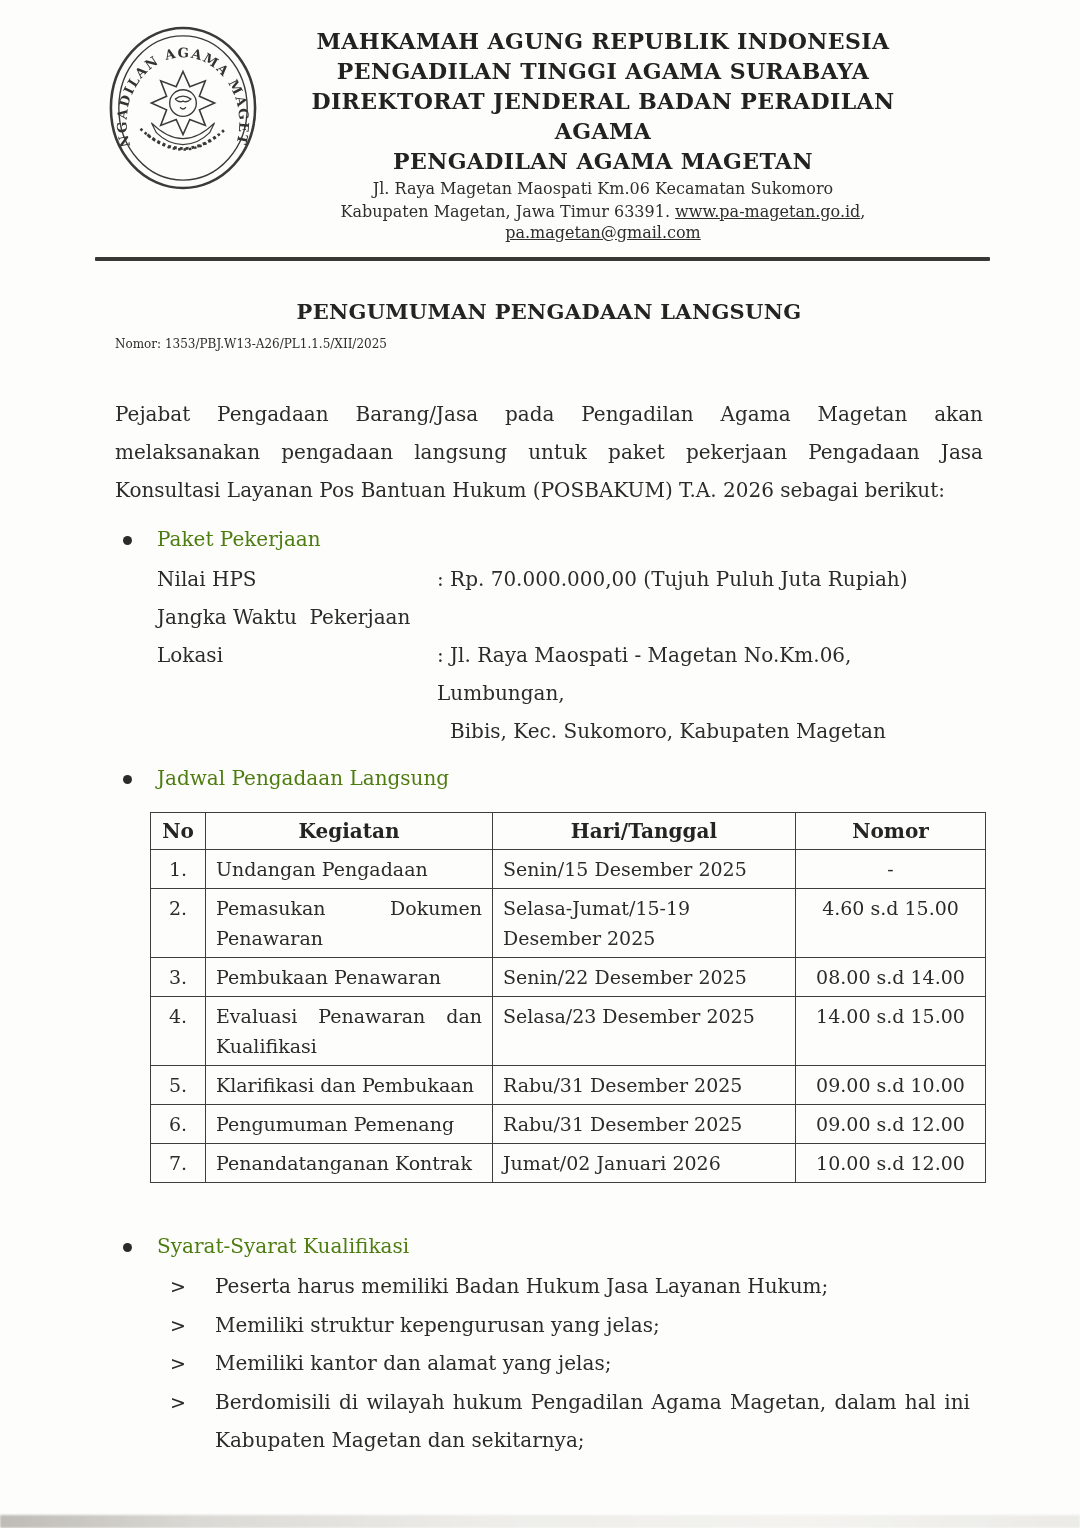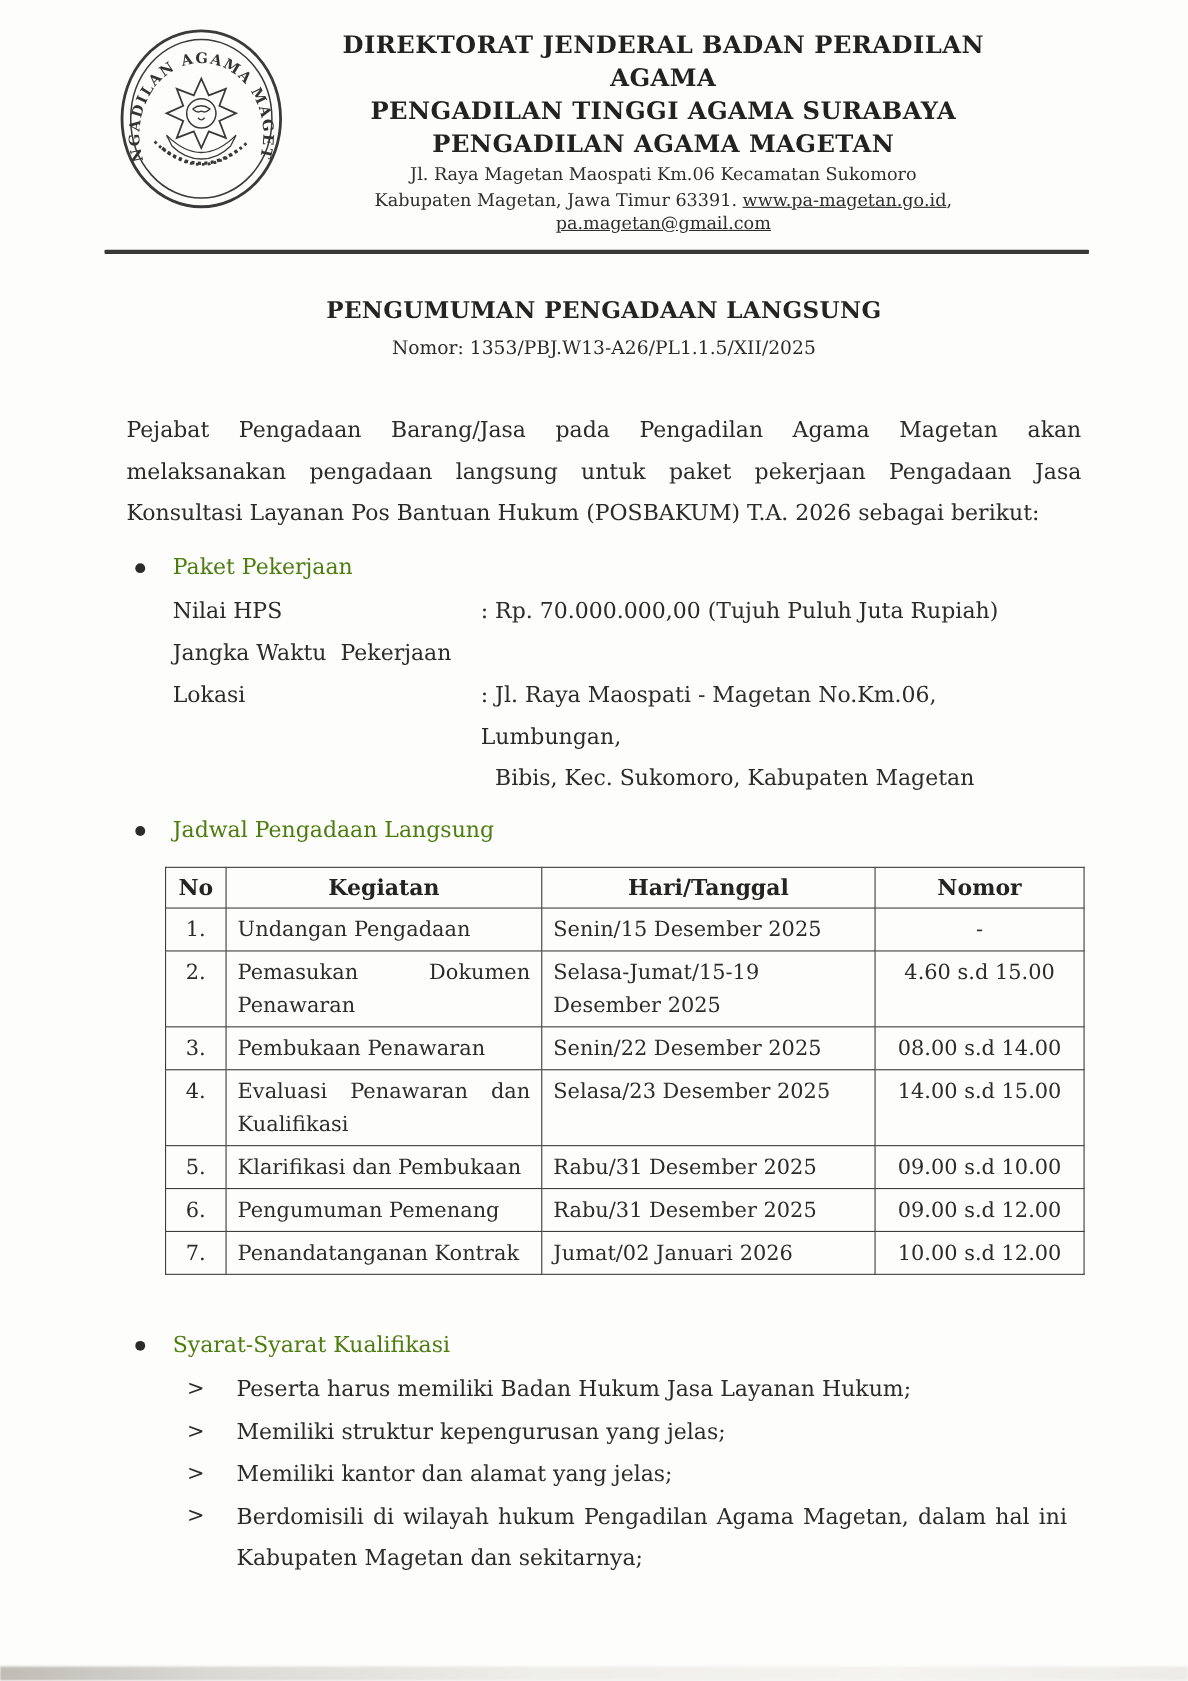--- a/index.html
+++ b/index.html
@@ -12,21 +12,21 @@
   .letterhead{display:flex;align-items:flex-start;padding:24px 140px 0 104px;}
   .seal{flex:0 0 162px;}
   .seal svg{display:block;}
   .lh-text{flex:1;text-align:center;padding-top:2px;}
   .lh-line{font-weight:bold;font-size:22px;line-height:30px;letter-spacing:.4px;color:#222;}
   .lh-addr{font-size:16px;line-height:21px;color:#2e2e2e;margin-top:2px;}
   .link{text-decoration:underline;}
   .rule{height:4px;background:#383838;margin:14px 90px 0 95px;border-radius:1px;}
   
   .doc-title{margin-top:38px;text-align:center;font-weight:bold;font-size:21px;letter-spacing:.3px;color:#242424;}
-  .doc-number{margin-top:13px;text-align:center;font-size:17px;color:#2b2b2b;}
+  .doc-number{margin-top:13px;text-align:left;font-size:12px;color:#2b2b2b;}
   
   .content{padding:0 97px 0 115px;}
   .intro{margin:44px 0 11px 0;font-size:20px;line-height:38px;text-align:justify;}
   .bullet-row{position:relative;margin-top:9px;line-height:38px;}
   .bullet-dot{position:absolute;left:8px;top:16px;width:9px;height:9px;border-radius:50%;background:#2b2b2b;}
   .bullet-label{margin-left:42px;font-weight:normal;font-size:20px;color:#4d7c0f;}
   
   .kv{display:flex;margin-left:42px;font-size:20px;line-height:38px;}
   .kv-label{flex:0 0 280px;}
   .kv-value{flex:1;}
@@ -71,22 +71,23 @@
         </text>
         <polygon points="80,48 86.9,63.4 102.6,57.4 96.6,73.1 112,80 96.6,86.9 102.6,102.6 86.9,96.6 80,112 73.1,96.6 57.4,102.6 63.4,86.9 48,80 63.4,73.1 57.4,57.4 73.1,63.4" fill="none" stroke="#3a3a3a" stroke-width="1.6"></polygon>
         <circle cx="80" cy="80" r="13.5" fill="none" stroke="#3a3a3a" stroke-width="1.4"></circle>
         <path d="M 72 76 q 8 -6 16 0 q -4 4 -8 2 q -4 2 -8 -2 M 77 84 q 3 4 6 0" fill="none" stroke="#3a3a3a" stroke-width="1.3"></path>
         <path d="M 44 112 Q 80 140 116 112" fill="none" stroke="#3a3a3a" stroke-width="3" stroke-dasharray="3 3"></path>
         <path d="M 37 106 Q 80 148 123 106" fill="none" stroke="#3a3a3a" stroke-width="2.6" stroke-dasharray="2.5 3"></path>
         <path d="M 48 100 q 16 16 32 16 q 16 0 32 -16 l -5 10 q -12 12 -27 12 q -15 0 -27 -12 Z" fill="none" stroke="#3a3a3a" stroke-width="1.2"></path>
       </svg>
     </div>
     <div class="lh-text">
+      <div class="lh-line">MAHKAMAH AGUNG REPUBLIK INDONESIA</div>
+      <div class="lh-line">PENGADILAN TINGGI AGAMA SURABAYA</div>
       <div class="lh-line">DIREKTORAT JENDERAL BADAN PERADILAN AGAMA</div>
-      <div class="lh-line">PENGADILAN TINGGI AGAMA SURABAYA</div>
       <div class="lh-line">PENGADILAN AGAMA MAGETAN</div>
       <div class="lh-addr">Jl. Raya Magetan Maospati Km.06 Kecamatan Sukomoro</div>
       <div class="lh-addr"><span>Kabupaten Magetan, Jawa Timur 63391. </span><span class="link">www.pa-magetan.go.id</span><span>, </span><span class="link">pa.magetan@gmail.com</span></div>
     </div>
   </header>
 
   <div class="rule"></div>
 
   <main class="content">
 

